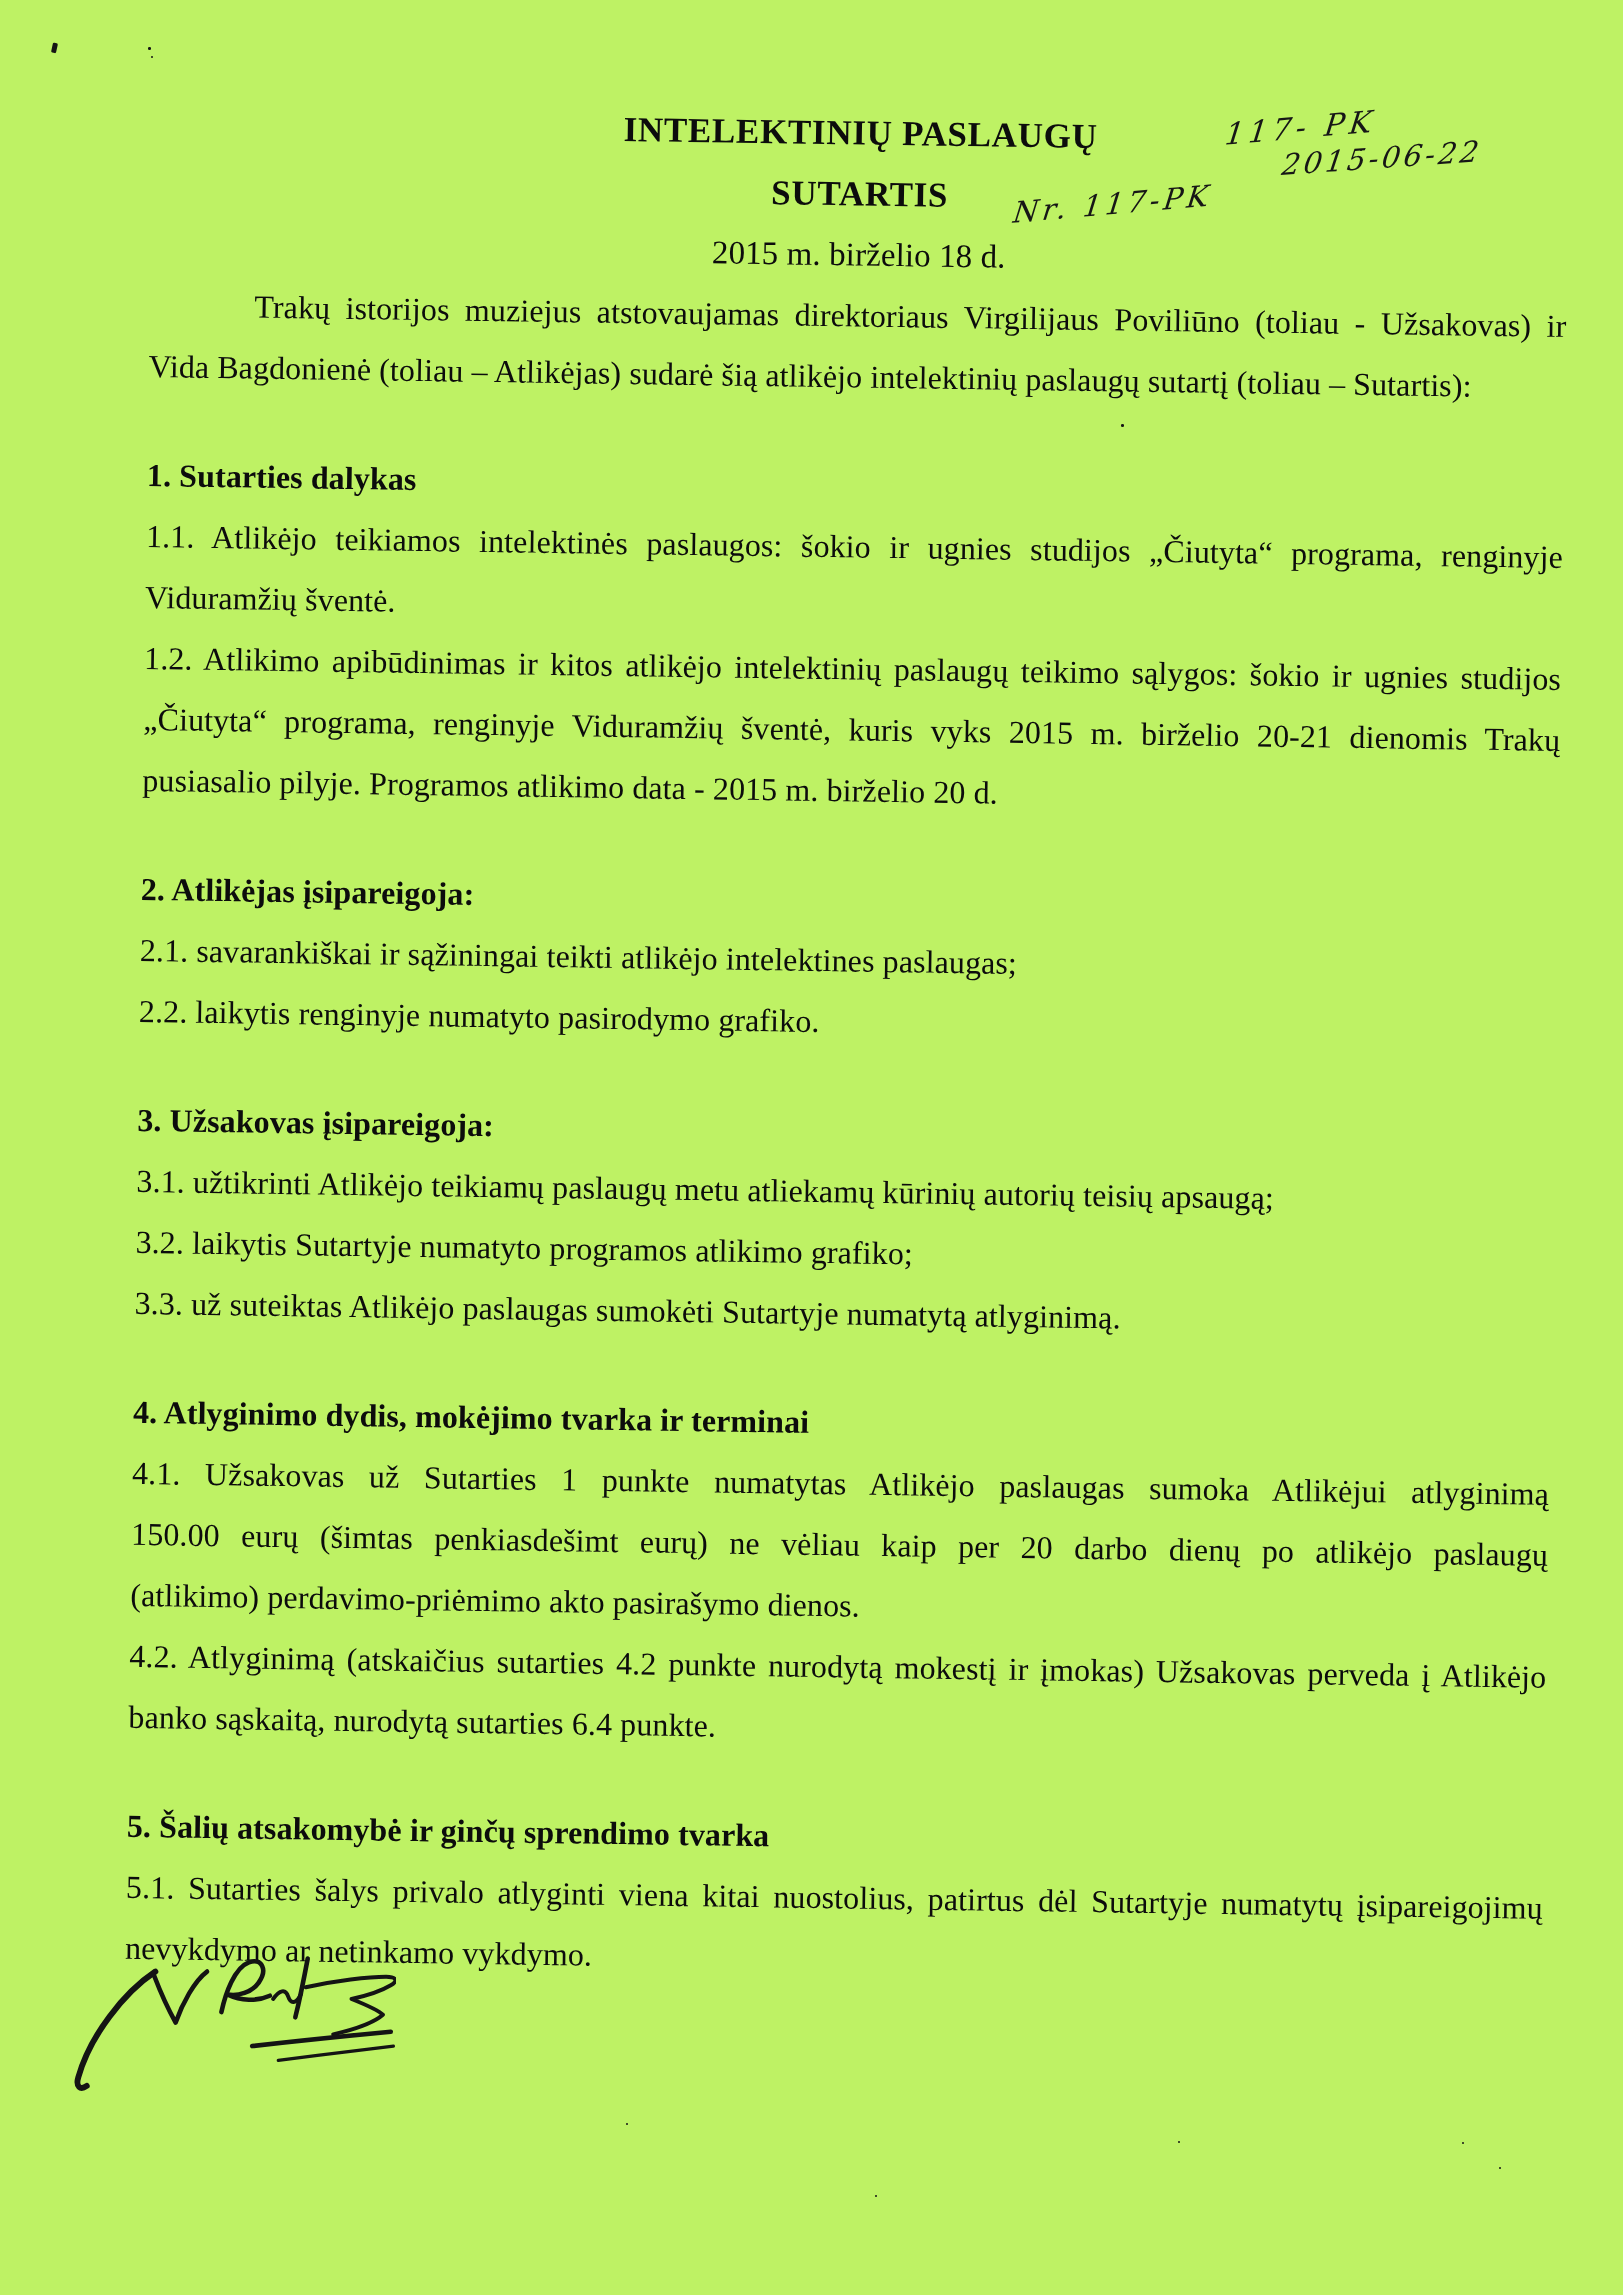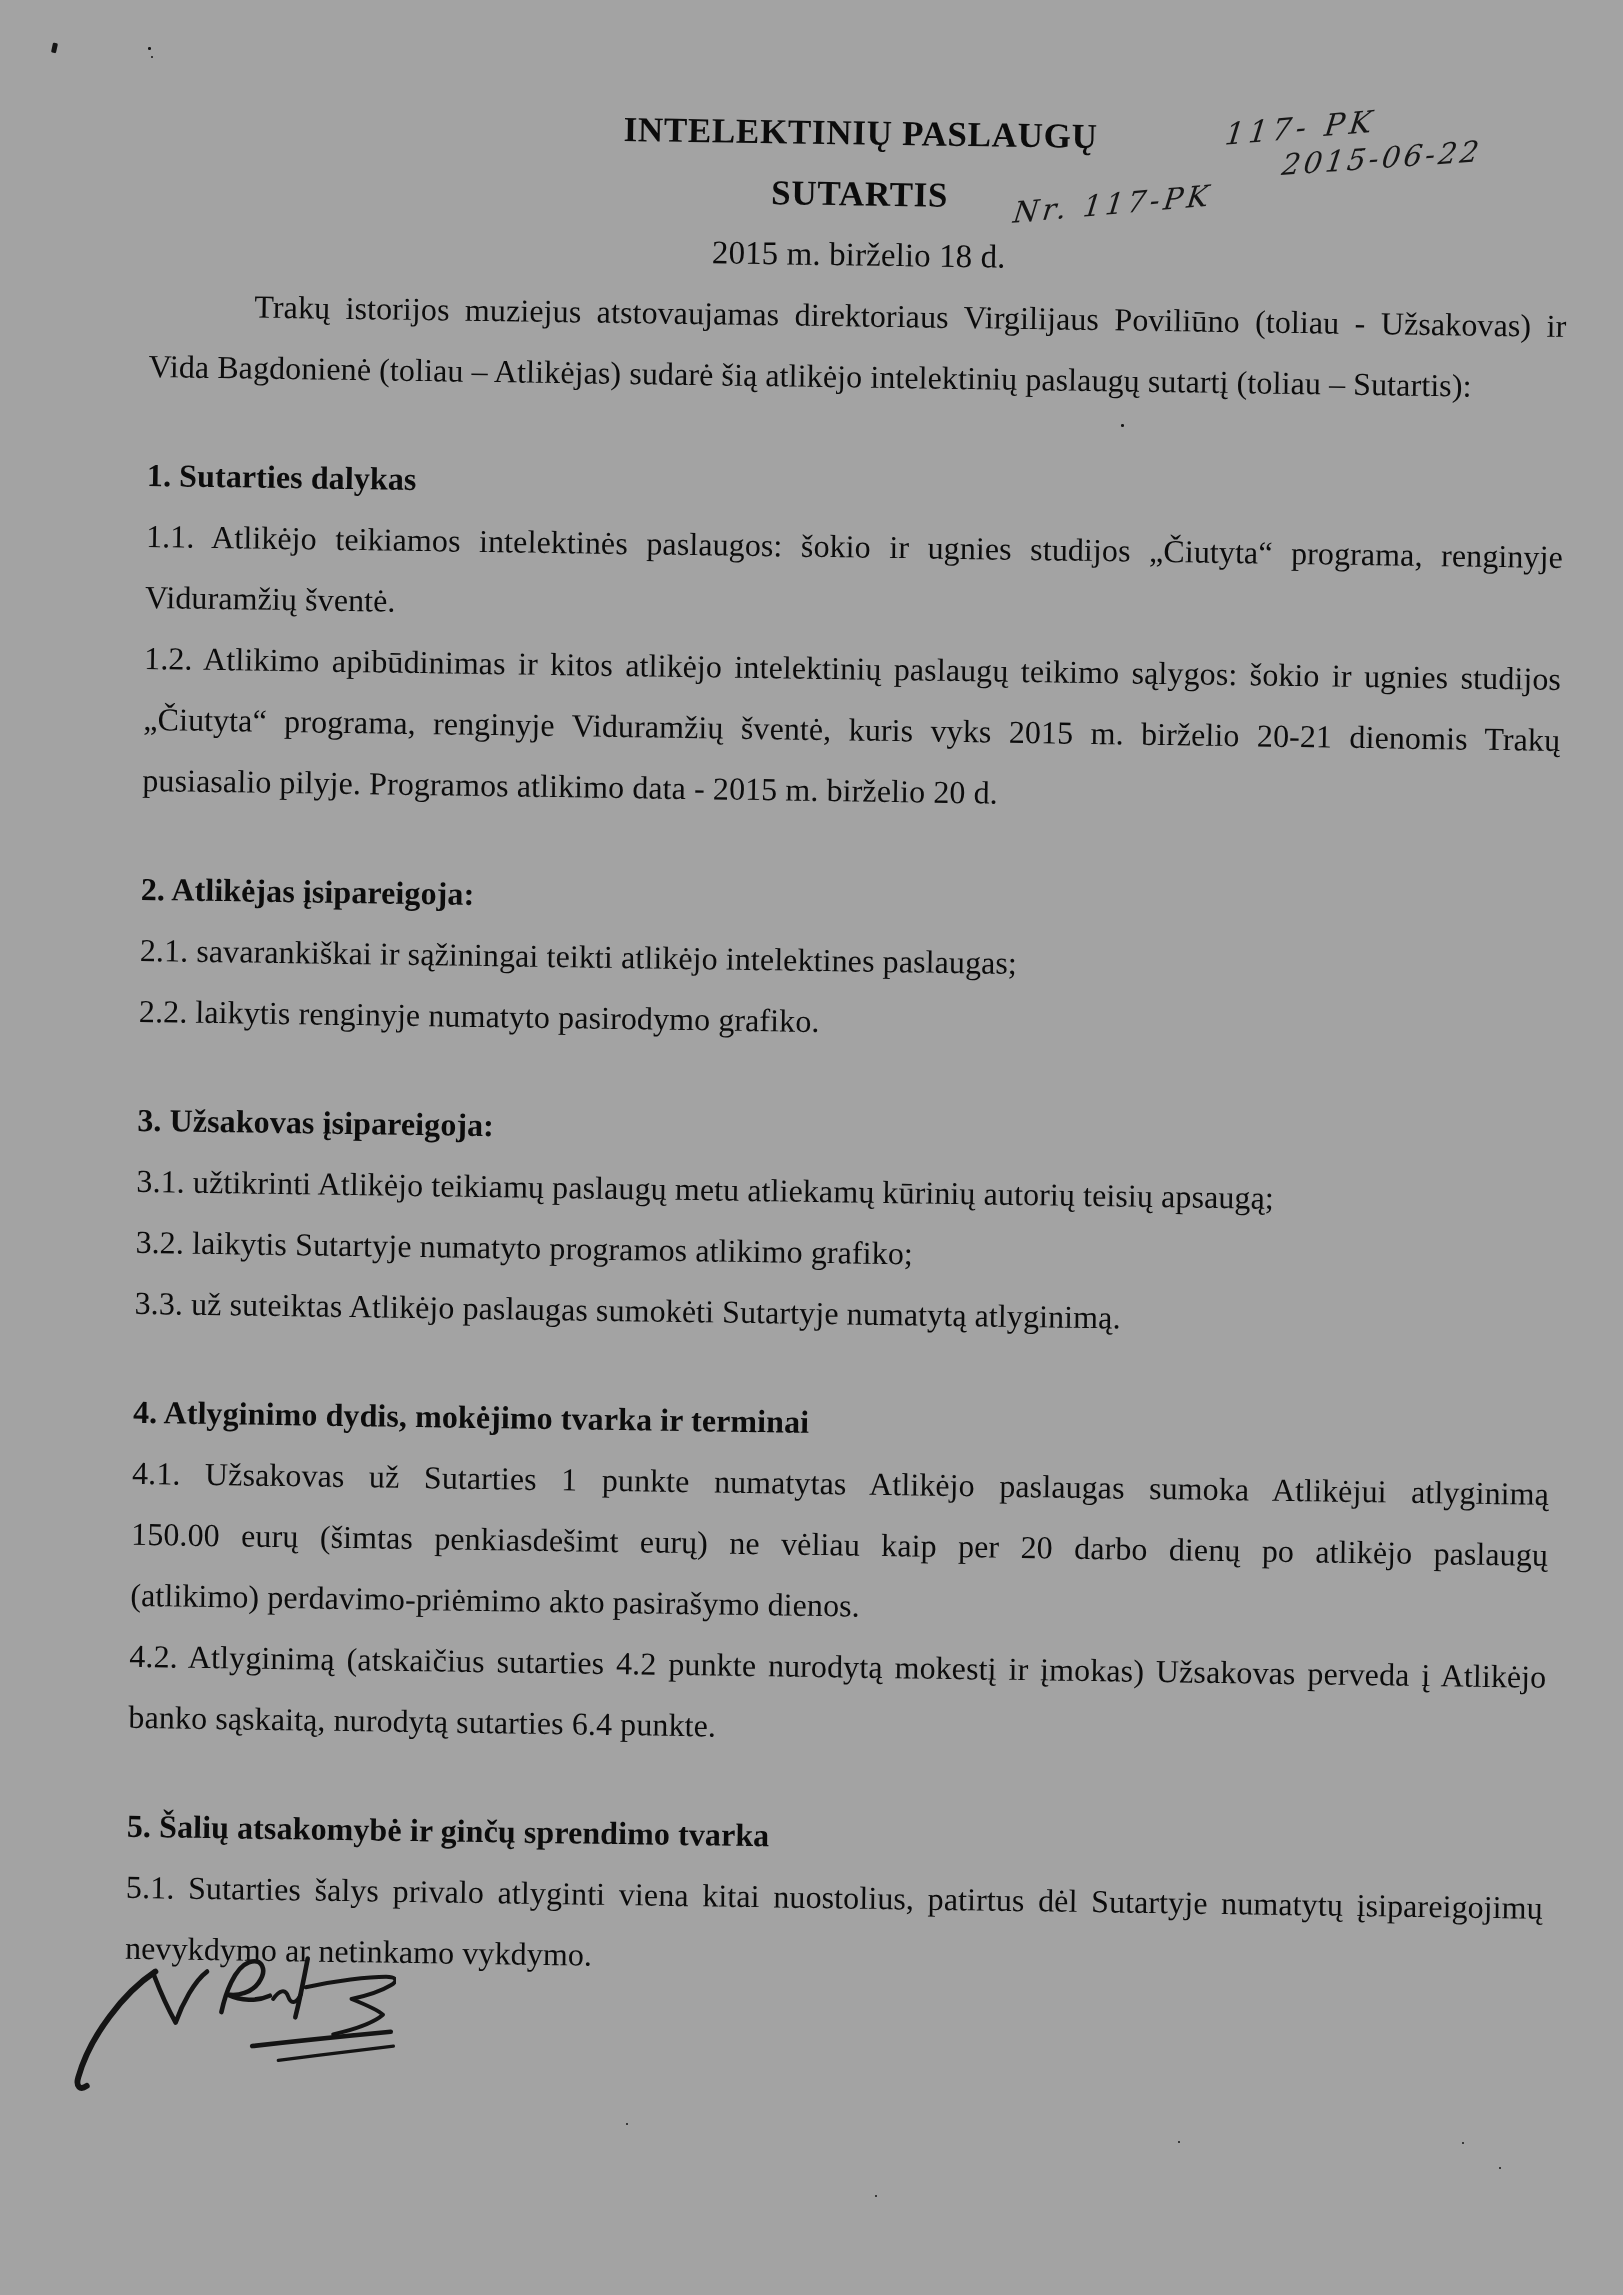--- a/index.html
+++ b/index.html
@@ -3,21 +3,21 @@
 <meta charset="utf-8">
 <style>
   * { box-sizing: border-box; margin: 0; padding: 0; }
   html, body { width: 1623px; height: 2295px; }
   body { background: #ffffff; overflow: hidden; }
 
   .page {
     position: relative;
     width: 1623px;
     height: 2295px;
-    background: #a3a3a3;
+    background: #bef264;
     color: #0c0c0c;
   }
 
   
   .content {
     position: absolute;
     left: 154px;
     top: 0;
     width: 1417px;
     padding-top: 92px;

